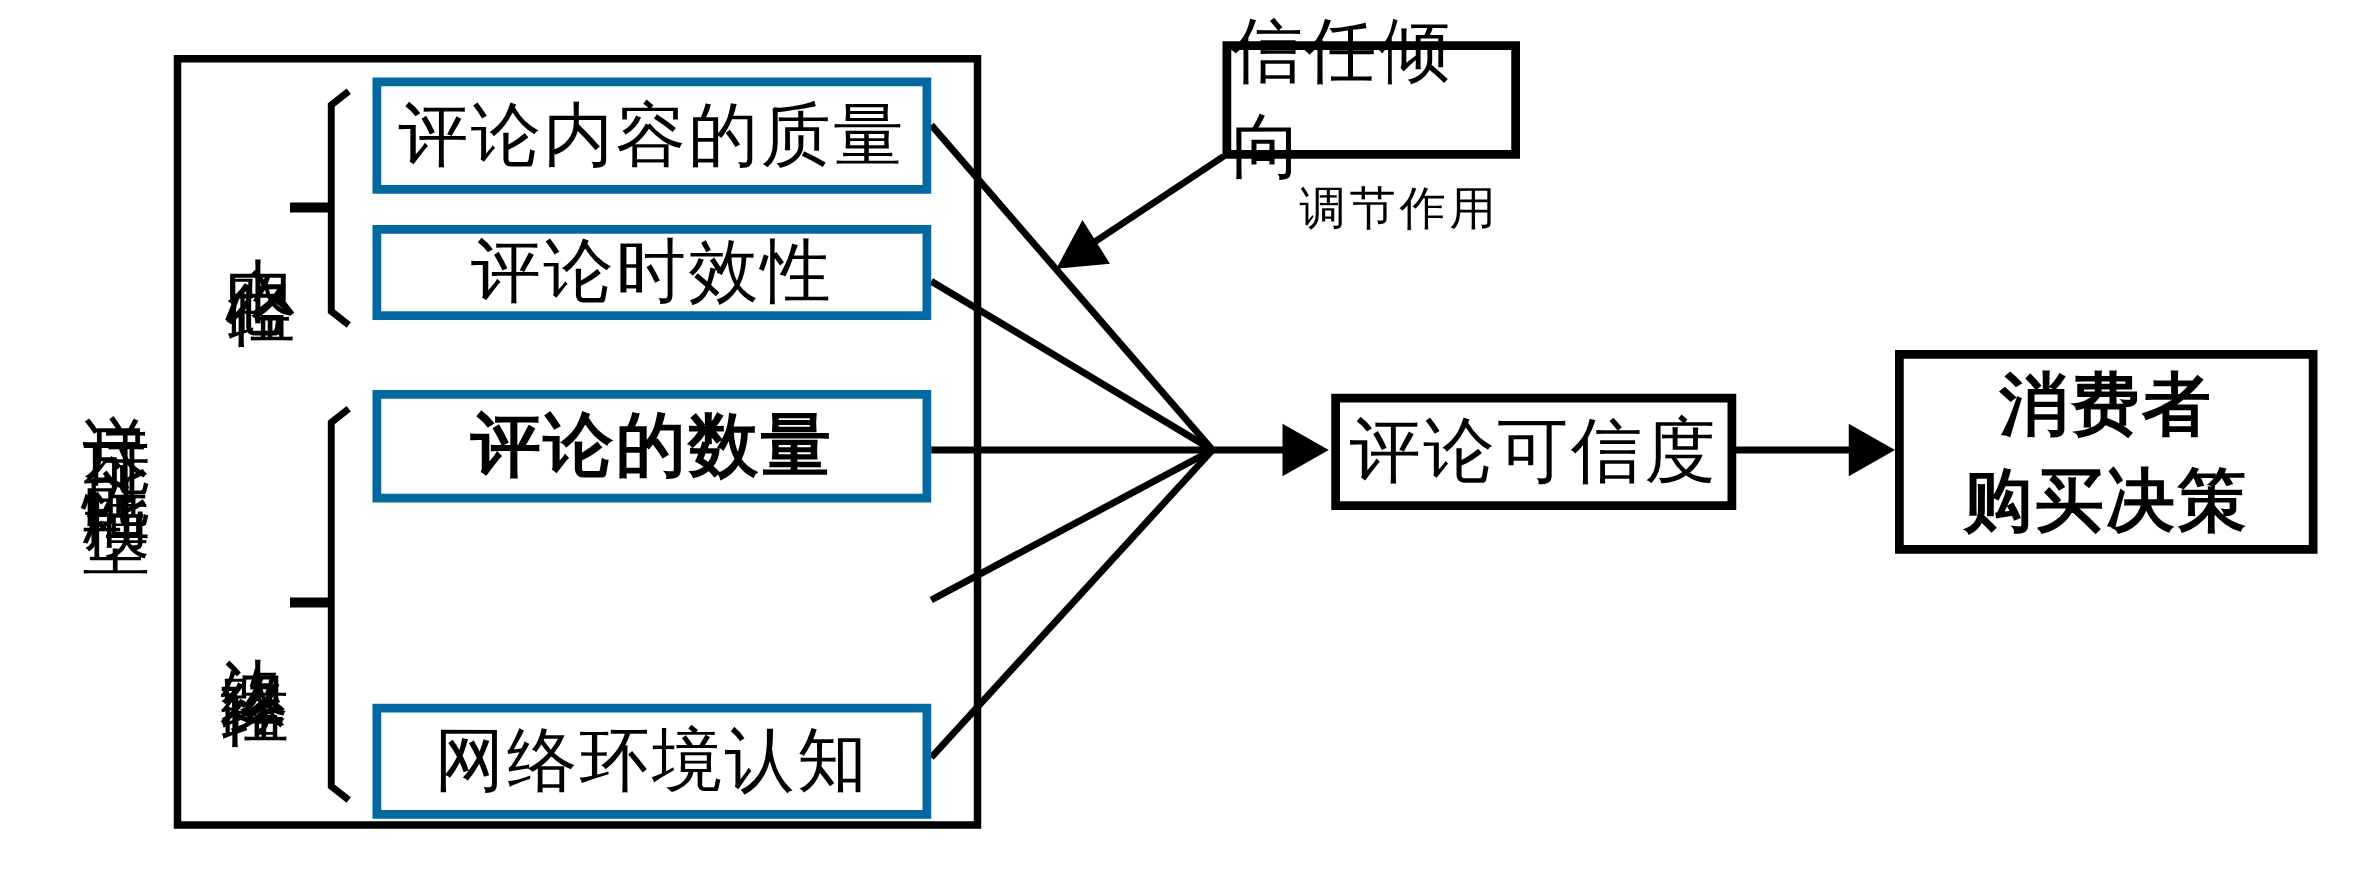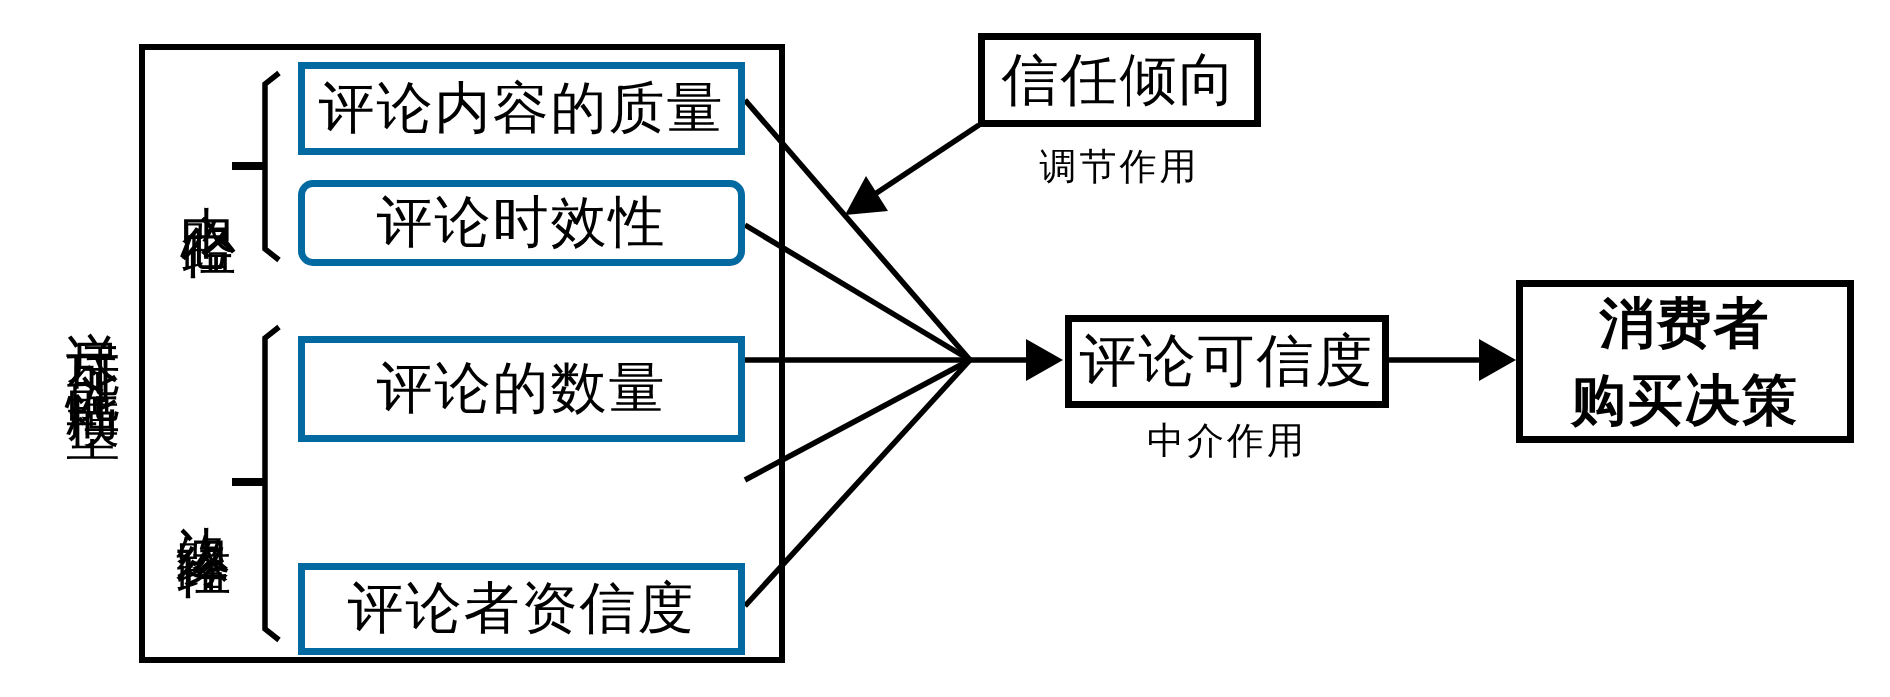--- a/index.html
+++ b/index.html
@@ -27,31 +27,31 @@
     position:absolute;left:139px;top:44px;width:646px;height:619px;
     border:6px solid #000;box-sizing:border-box;background:transparent;
   }
   .factor-box{
     position:absolute;left:298px;width:447px;
     border:7px solid #0369a1;box-sizing:border-box;background:transparent;
     display:flex;align-items:center;justify-content:center;
     font-size:56px;letter-spacing:2px;
   }
   .f1{top:62px;height:93px;}
-  .f2{top:180px;height:86px;border-radius:15px;}
-  .f3{top:336px;height:106px;}
+  .f2{top:180px;height:76px;}
+  .f3{top:312px;height:90px;font-weight:bold;}
   .f4{top:433px;height:95px;}
   .f5{top:563px;height:92px;}
 
   .node-box{
     position:absolute;border:7px solid #000;box-sizing:border-box;
     display:flex;flex-direction:column;align-items:center;justify-content:center;
     background:transparent;letter-spacing:2px;
   }
-  .trust-box{left:978px;top:33px;width:283px;height:94px;font-size:57px;}
+  .trust-box{left:978px;top:33px;width:238px;height:94px;font-size:57px;}
   .credibility-box{left:1065px;top:315px;width:324px;height:93px;font-size:57px;}
   .decision-box{left:1516px;top:280px;width:338px;height:163px;font-size:55px;line-height:77px;font-weight:bold;}
 
   .caption{
     position:absolute;text-align:center;font-size:37px;letter-spacing:3px;
   }
   .moderator-caption{left:978px;top:142px;width:283px;}
   .mediator-caption{left:1065px;top:416px;width:324px;}
 </style>
 </head>
@@ -85,26 +85,25 @@
   <div class="vlabel model-label">详尽可能性模型</div>
 
   <div class="outer-box"></div>
 
   <div class="vlabel route-label central">中心路径</div>
   <div class="vlabel route-label peripheral">边缘路径</div>
 
   <div class="factor-box f1">评论内容的质量</div>
   <div class="factor-box f2">评论时效性</div>
   <div class="factor-box f3">评论的数量</div>
-  <div class="factor-box f5">评论者资信度</div>
+  <div class="factor-box f5">网络环境认知</div>
 
   <div class="node-box trust-box">信任倾向</div>
   <div class="caption moderator-caption">调节作用</div>
 
   <div class="node-box credibility-box">评论可信度</div>
-  <div class="caption mediator-caption">中介作用</div>
 
   <div class="node-box decision-box">
     <div>消费者</div>
     <div>购买决策</div>
   </div>
 
 </div>
 
 </body></html>

